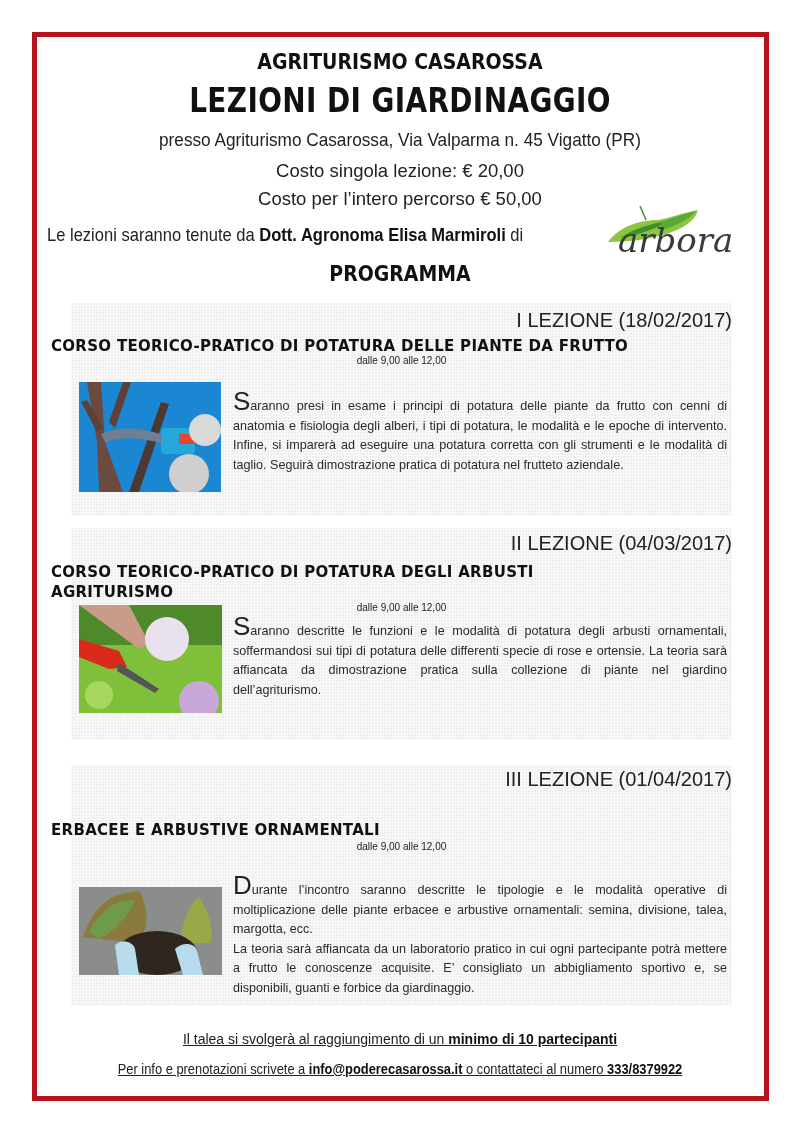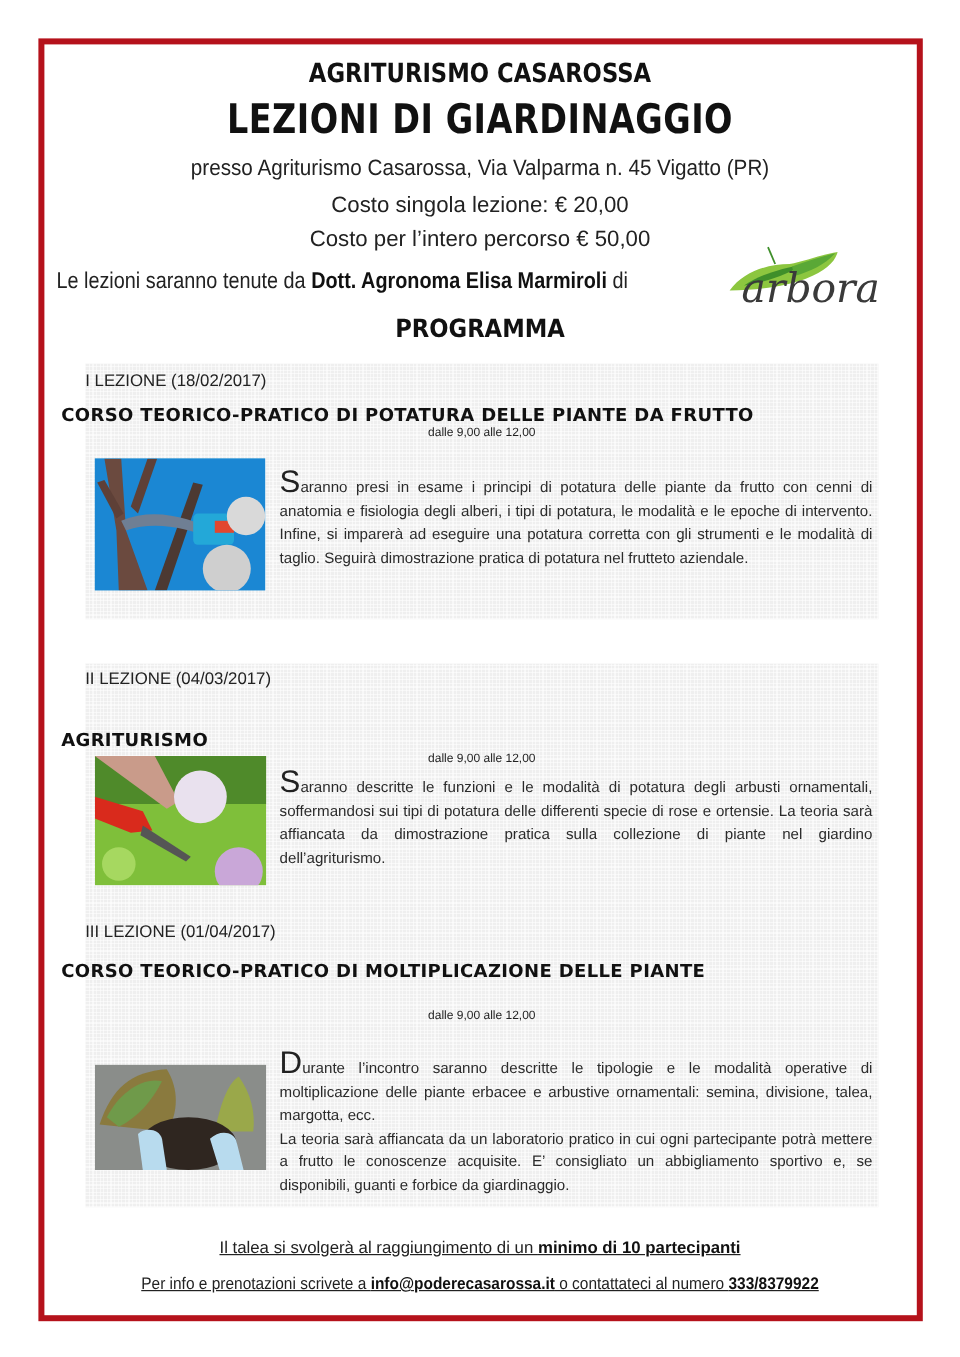--- a/index.html
+++ b/index.html
@@ -28,24 +28,24 @@
 
   .h-prog { top: 262px; font-size: 21px; font-weight: bold; color: #111;
             font-family: "DejaVu Sans", sans-serif; transform: scaleX(0.9); }
 
   .panel { position: absolute; left: 71px; width: 661px;
            background-color: #efefef;
            background-image:
              repeating-linear-gradient(0deg, rgba(255,255,255,0.55) 0px, rgba(255,255,255,0.55) 1px, transparent 1px, transparent 3px),
              repeating-linear-gradient(90deg, rgba(255,255,255,0.55) 0px, rgba(255,255,255,0.55) 1px, transparent 1px, transparent 3px); }
   .p1 { top: 303px; height: 213px; }
-  .p2 { top: 553px; height: 212px; text-decoration: underline; }
+  .p2 { top: 528px; height: 212px; text-decoration: underline; }
   .p3 { top: 765px; height: 241px; }
 
-  .lesson-date { position: absolute; left: 0; width: 100%; text-align: left; font-size: 14px; color: #222; }
+  .lesson-date { position: absolute; left: 0; width: 100%; text-align: right; font-size: 20px; color: #222; }
   .lesson-title { position: absolute; left: -20px; width: calc(100% + 40px); text-align: left; font-size: 15px;
                   font-weight: bold; color: #111; font-family: "DejaVu Sans", sans-serif;
                   line-height: 20px; letter-spacing: 0.3px; }
   .lesson-time { position: absolute; left: 0; width: 100%; text-align: center; font-size: 10px; color: #222; }
 
   .photo { position: absolute; left: 8px; overflow: hidden; }
   .desc { position: absolute; left: 162px; width: 494px; font-size: 12.6px; line-height: 19.5px;
           color: #2a2a2a; text-align: justify; font-family: "Liberation Sans Narrow", "Liberation Sans", sans-serif; }
   .desc .cap { font-size: 26px; line-height: 20px; font-weight: normal; color: #222; }
 
@@ -95,40 +95,41 @@
       <rect x="100" y="52" width="16" height="10" fill="#e2472f"></rect>
       <circle cx="126" cy="48" r="16" fill="#d9d9d9"></circle>
       <circle cx="110" cy="92" r="20" fill="#cfcfcf"></circle>
     </svg>
   </div>
   <div class="desc" style="top:88px"><span class="cap">S</span><span>aranno presi in esame i principi di potatura delle piante da frutto con cenni di anatomia e fisiologia degli alberi, i tipi di potatura, le modalità e le epoche di intervento. Infine, si imparerà ad eseguire una potatura corretta con gli strumenti e le modalità di taglio. Seguirà dimostrazione pratica di potatura nel frutteto aziendale.</span></div>
 </div>
 
 <div class="panel p2">
   <div class="lesson-date" style="top:4px">II LEZIONE (04/03/2017)</div>
+  <div class="lesson-title" style="top:34px">CORSO TEORICO-PRATICO DI POTATURA DEGLI ARBUSTI</div>
   <div class="lesson-title" style="top:54px">AGRITURISMO</div>
   <div class="lesson-time" style="top:74px">dalle 9,00 alle 12,00</div>
   <div class="photo" style="top:77px;width:143px;height:108px">
     <svg width="143" height="108" viewBox="0 0 143 108">
       <rect width="143" height="108" fill="#7fbf3a"></rect>
       <rect width="143" height="40" fill="#4f8a2a"></rect>
       <path d="M0 0 L50 0 L70 38 L60 44 Z" fill="#c99b8a"></path>
       <circle cx="88" cy="34" r="22" fill="#e9e1ee"></circle>
       <circle cx="120" cy="96" r="20" fill="#c9a7d8"></circle>
       <path d="M0 34 L40 46 L48 62 L30 64 L0 52 Z" fill="#d92a1c"></path>
       <path d="M40 58 L80 84 L76 88 L38 66 Z" fill="#555"></path>
       <circle cx="20" cy="90" r="14" fill="#a6d860"></circle>
     </svg>
   </div>
   <div class="desc" style="top:88px"><span class="cap">S</span><span>aranno descritte le funzioni e le modalità di potatura degli arbusti ornamentali, soffermandosi sui tipi di potatura delle differenti specie di rose e ortensie. La teoria sarà affiancata da dimostrazione pratica sulla collezione di piante nel giardino dell’agriturismo.</span></div>
 </div>
 
 <div class="panel p3">
   <div class="lesson-date" style="top:3px">III LEZIONE (01/04/2017)</div>
-  <div class="lesson-title" style="top:34px">CORSO TEORICO-PRATICO DI MOLTIPLICAZIONE DELLE PIANTE</div>
+  <div class="lesson-title" style="top:55px">ERBACEE E ARBUSTIVE ORNAMENTALI</div>
   <div class="lesson-time" style="top:76px">dalle 9,00 alle 12,00</div>
   <div class="photo" style="top:122px;width:143px;height:88px">
     <svg width="143" height="88" viewBox="0 0 143 88">
       <rect width="143" height="88" fill="#8a8d8a"></rect>
       <path d="M4 50 C 14 20, 30 6, 60 4 C 70 20, 70 40, 60 56 Z" fill="#8a7a3e"></path>
       <path d="M10 44 C 20 24, 40 10, 56 14 C 48 30, 36 44, 20 52 Z" fill="#6f9a4a"></path>
       <path d="M100 56 C 104 36, 110 16, 120 10 C 130 24, 134 40, 132 56 Z" fill="#9aa84a"></path>
       <ellipse cx="78" cy="66" rx="40" ry="22" fill="#2f2620"></ellipse>
       <path d="M36 58 C 42 52, 54 54, 56 62 L 60 88 L 40 88 Z" fill="#b8dbee"></path>
       <path d="M96 62 C 104 54, 116 56, 118 64 L 124 88 L 104 88 Z" fill="#b8dbee"></path>

